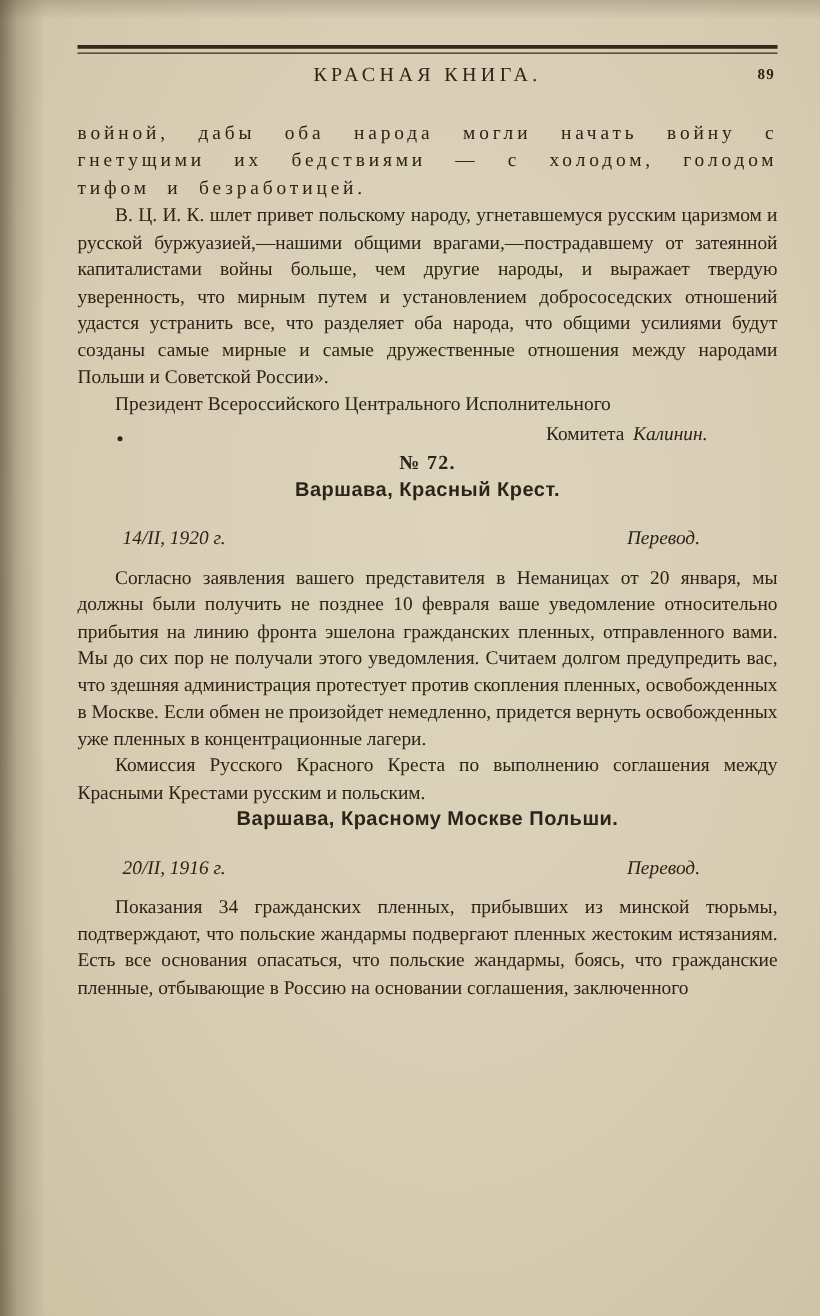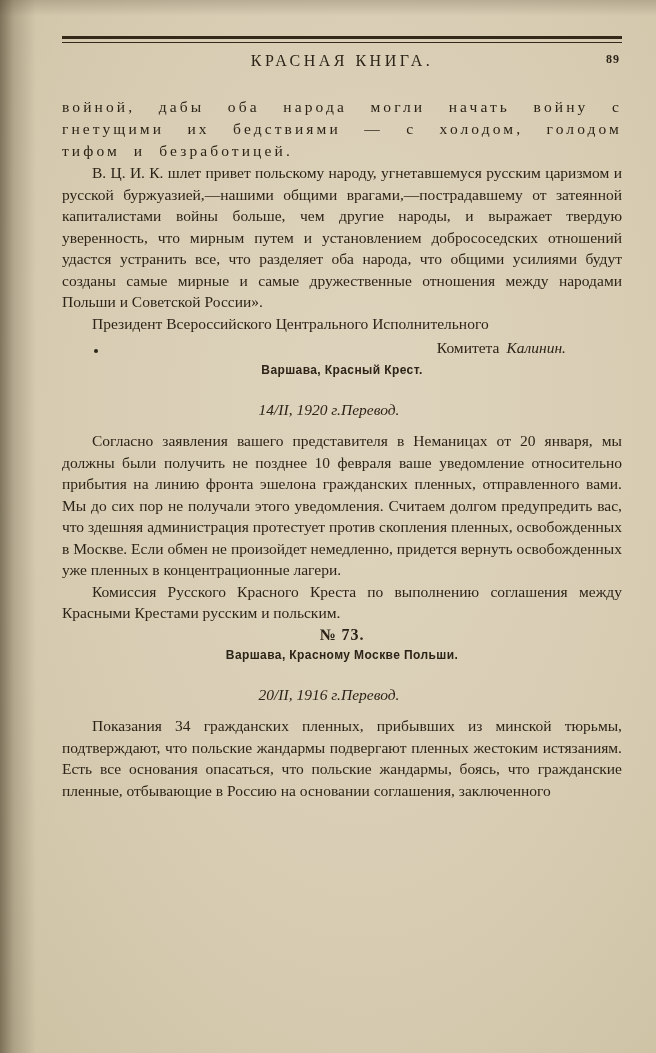--- a/index.html
+++ b/index.html
@@ -82,27 +82,27 @@
     text-align: center;
     font-weight: bold;
     font-size: 16px;
     letter-spacing: 1px;
     margin-top: 28px;
   }
   .section-title {
     text-align: center;
     font-weight: bold;
     font-family: "Liberation Sans", "DejaVu Sans", sans-serif;
-    font-size: 12px;
+    font-size: 16px;
     letter-spacing: 0.4px;
     margin-top: 20px;
   }
   .date-row {
     display: flex;
-    justify-content: center;
+    justify-content: space-between;
     font-style: italic;
     margin-top: 17px;
     padding-left: 36px;
     padding-right: 62px;
     line-height: 21.5px;
   }
   .section-par { margin-top: 10px !important; }
 </style>
 </head>
 <body>
@@ -129,29 +129,29 @@
 
       <p class="indent">Президент Всероссийского Центрального Исполнительного</p>
 
       <div class="sig-line sig-1">
         <span class="ink-dot"></span>
         <span>Комитета</span><span class="sig-name">Калинин.</span>
       </div>
 
 
 
+      <p class="section-number">№ 72.</p>
       <p class="section-title">Варшава, Красный Крест.</p>
       <div class="date-row">
         <span>14/II, 1920 г.</span>
         <span>Перевод.</span>
       </div>
       <p class="indent section-par">Согласно заявления вашего представителя в Неманицах от 20 января, мы должны были получить не позднее 10 февраля ваше уведомление относительно прибытия на линию фронта эшелона гражданских пленных, отправленного вами. Мы до сих пор не получали этого уведомления. Считаем долгом предупредить вас, что здешняя администрация протестует против скопления пленных, освобожденных в Москве. Если обмен не произойдет немедленно, придется вернуть освобожденных уже пленных в концентрационные лагери.</p>
       <p class="indent">Комиссия Русского Красного Креста по выполнению соглашения между Красными Крестами русским и польским.</p>
 
-      <p class="section-number">№ 73.</p>
       <p class="section-title">Варшава, Красному Москве Польши.</p>
       <div class="date-row">
         <span>20/II, 1916 г.</span>
         <span>Перевод.</span>
       </div>
       <p class="indent section-par">Показания 34 гражданских пленных, прибывших из минской тюрьмы, подтверждают, что польские жандармы подвергают пленных жестоким истязаниям. Есть все основания опасаться, что польские жандармы, боясь, что гражданские пленные, отбывающие в Россию на основании соглашения, заключенного</p>
 
     </div>
   </div>
 </div>

